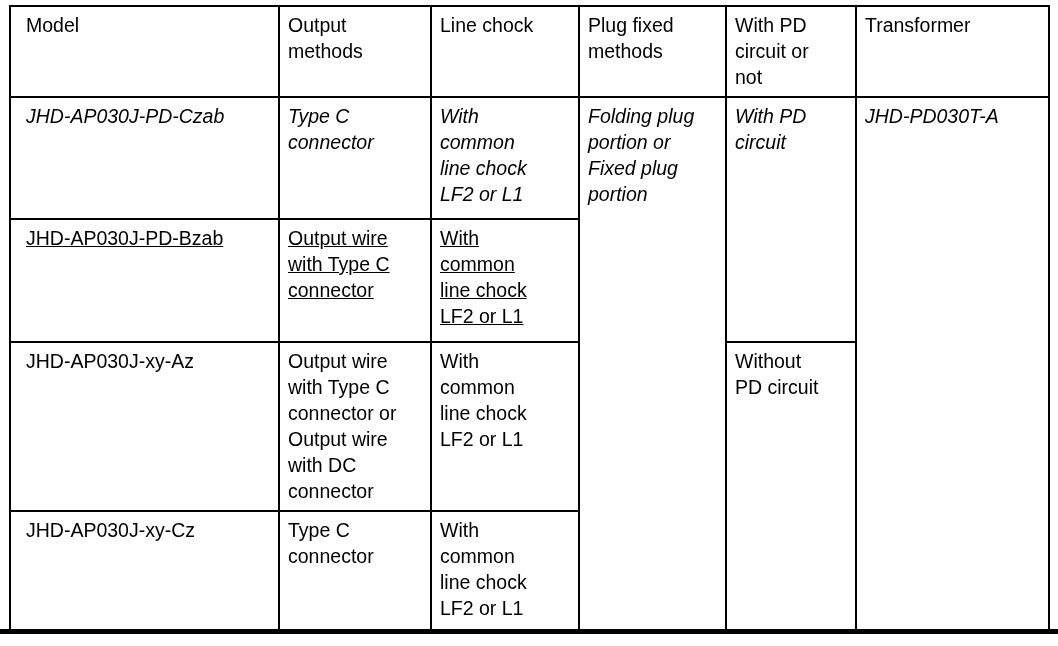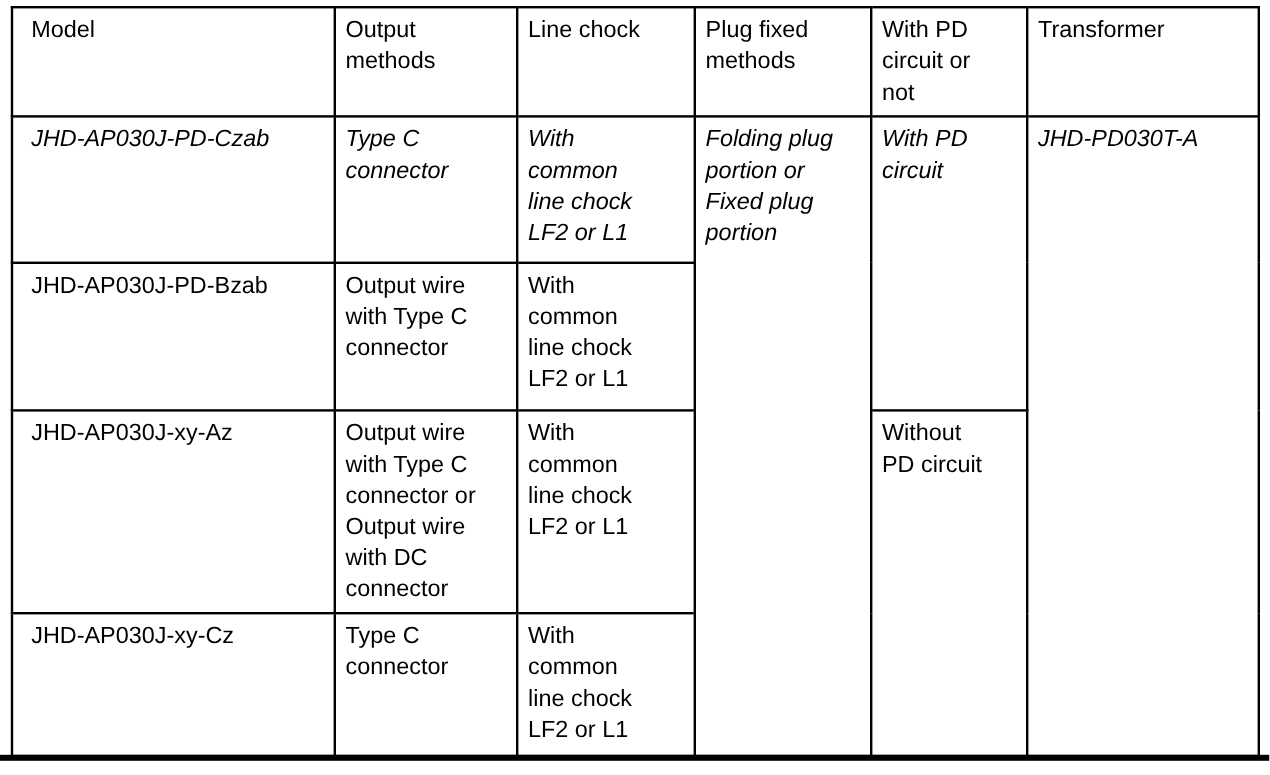--- a/index.html
+++ b/index.html
@@ -27,21 +27,21 @@
     vertical-align: top;
     font-size: 19.5px;
     line-height: 26px;
     padding: 5px 8px 6px 8px;
     white-space: pre-line;
     overflow: hidden;
   }
   table.spec-table td.col-model { padding-left: 15px; }
   tr.row-header  { height: 67px; border-radius: 19px; }
   tr.row-1 { height: 122px; font-style: italic; }
-  tr.row-2 { height: 123px; }
+  tr.row-2 { height: 123px; text-decoration: underline; }
   tr.row-3 { height: 169px; }
   tr.row-4 { height: 119px; }
   .bottom-rule {
     position: absolute;
     left: 0; top: 629px;
     width: 1058px; height: 5px;
     background: #000000;
   }
 </style>
 </head>

